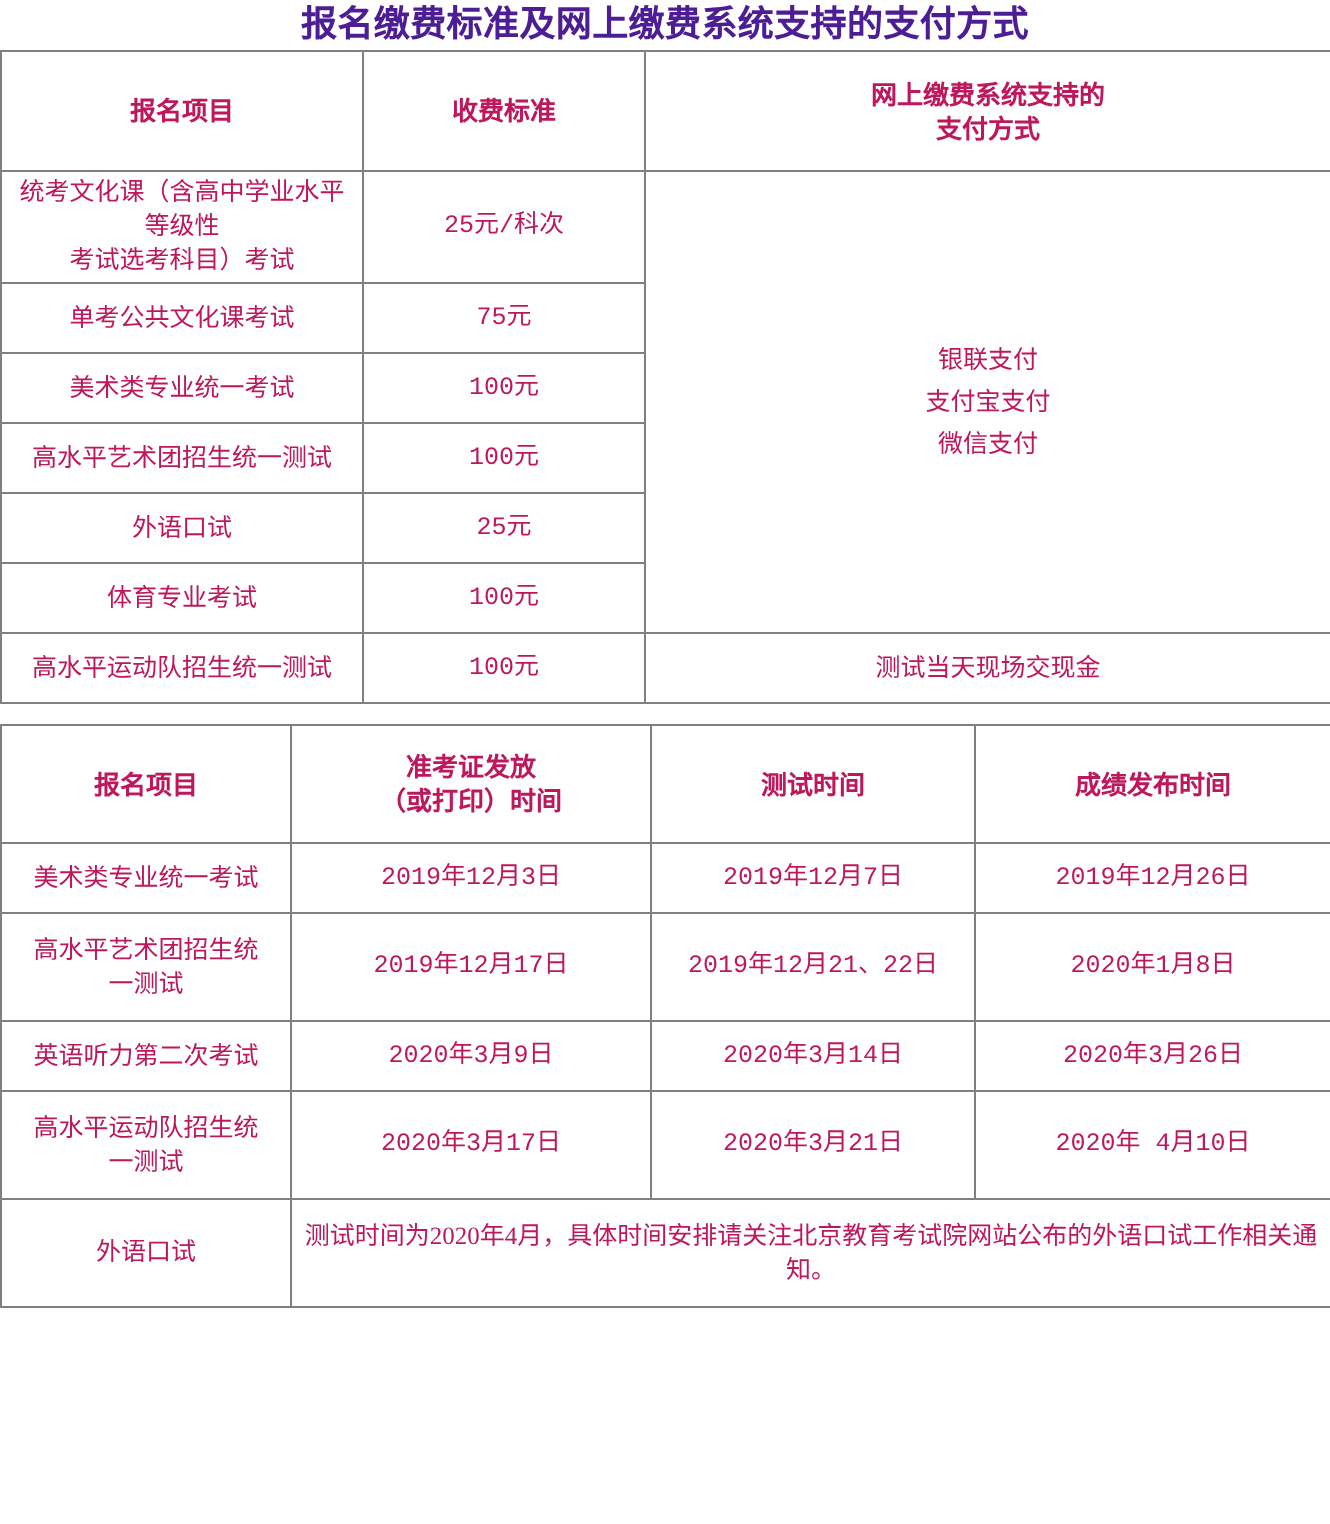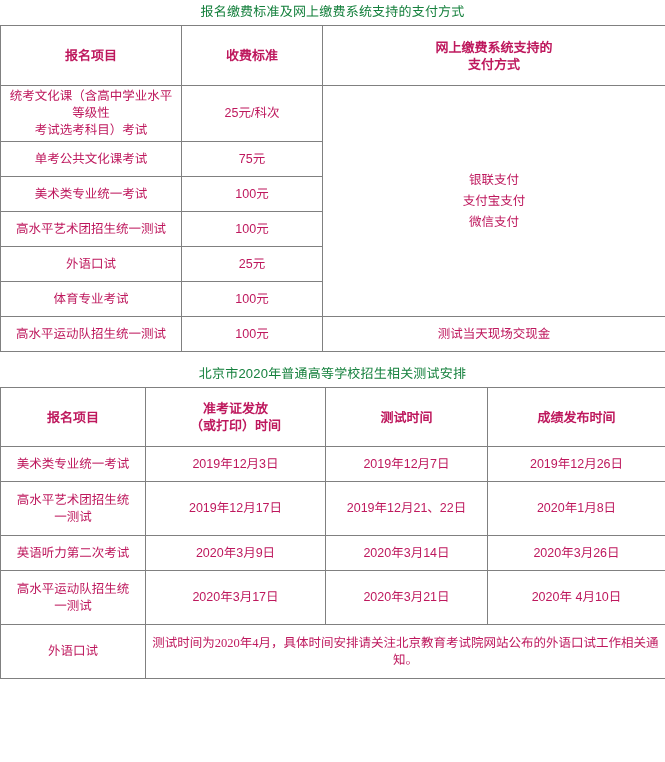--- a/index.html
+++ b/index.html
@@ -16,25 +16,25 @@
     overflow: hidden;
   }
   .page {
     position: relative;
     width: 665px;
     height: 762px;
     box-sizing: border-box;
   }
   .doc-title {
     text-align: center;
-    font-size: 13px;
+    font-size: 18px;
     line-height: 20px;
-    font-weight: normal;
+    font-weight: bold;
     font-family: "Liberation Sans", "DejaVu Sans", sans-serif;
-    color: #15803d;
+    color: #4c1d95;
     margin: 0;
     padding: 2px 0 3px 0;
     letter-spacing: 0.2px;
   }
   table.grid {
     border-collapse: collapse;
     width: 665px;
     table-layout: fixed;
     font-size: 12.5px;
     color: #be185d;
@@ -50,21 +50,21 @@
   table.grid th {
     font-family: "Liberation Sans", "DejaVu Sans", sans-serif;
     font-weight: bold;
     font-size: 13px;
   }
   
   #fee-table td.item-cell { height: 30px; }
   #fee-table tr.header-row th { height: 55px; }
   #fee-table td.tall { height: 50px; }
   #fee-table td.pay-methods { line-height: 21px; }
-  .num { font-family: Liberation Sans, sans-serif; }
+  .num { font-family: Liberation Mono, monospace; }
   
   #schedule-table tr.header-row th { height: 54px; }
   #schedule-table td { height: 30px; }
   #schedule-table td.two-line { height: 49px; }
   .gap { height: 10px; }
   .note-cell { text-align: center; line-height: 22px; }
 </style>
 </head>
 <body>
 
@@ -129,21 +129,20 @@
       <tr>
         <td class="item-cell">高水平运动队招生统一测试</td>
         <td class="num">100元</td>
         <td>测试当天现场交现金</td>
       </tr>
     </tbody>
   </table>
 
   <div class="gap"></div>
 
-  <div class="doc-title">北京市2020年普通高等学校招生相关测试安排</div>
 
   <table class="grid" id="schedule-table">
     <colgroup>
       <col style="width:145px">
       <col style="width:180px">
       <col style="width:162px">
       <col style="width:178px">
     </colgroup>
     <tbody>
       <tr class="header-row">

